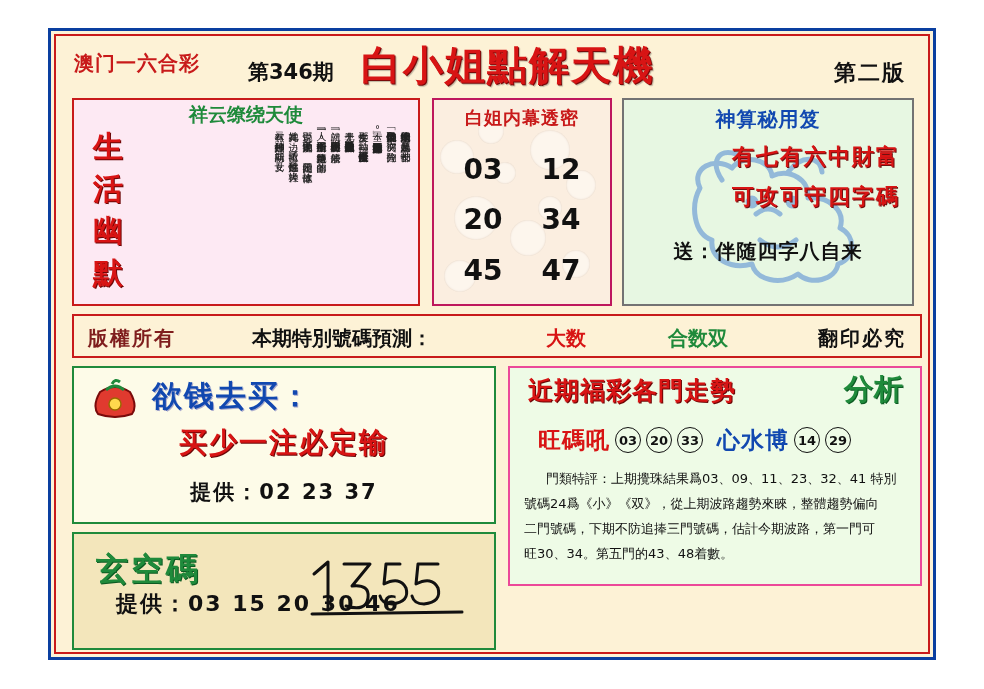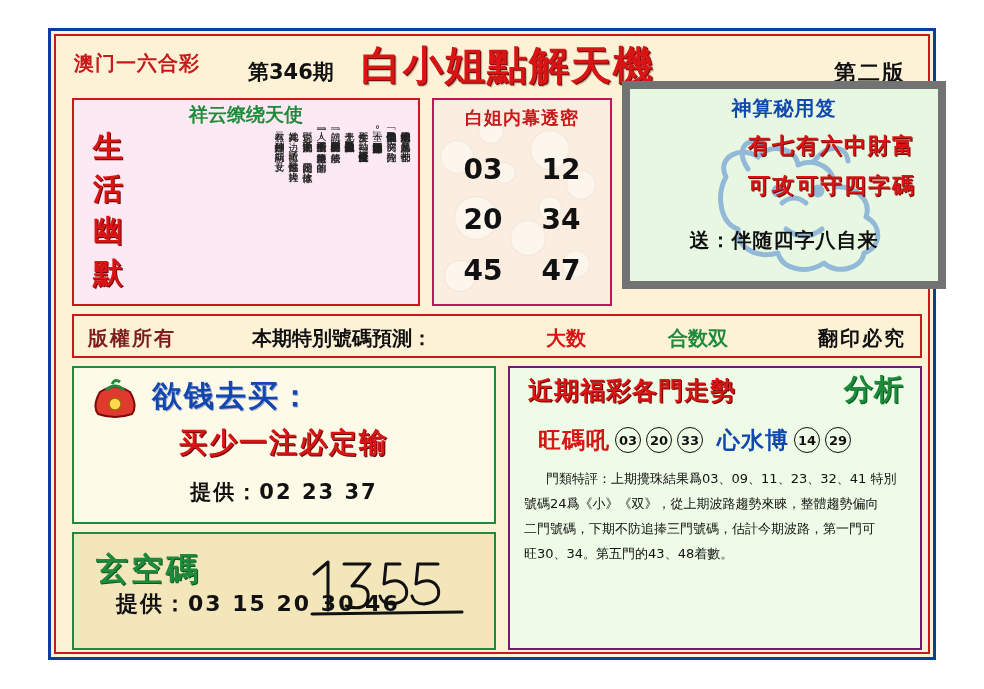--- a/index.html
+++ b/index.html
@@ -111,23 +111,23 @@
     position:absolute;left:10px;top:44px;right:10px;bottom:8px;
     display:grid;grid-template-columns:1fr 1fr;grid-template-rows:1fr 1fr 1fr;
   }
   .inside-num{
     display:flex;align-items:center;justify-content:center;
     font-size:28px;font-weight:bold;color:#111;
     font-family:"DejaVu Sans", sans-serif;
   }
 
   .god-box{
-    left:566px;top:45px;width:324px;height:208px;
+    left:566px;top:62px;width:292px;height:208px;
     background:#e7f7e2;
-    border:8px solid #737373;
+    border:2px solid #737373;
     overflow:hidden;
   }
   .ox{
     position:absolute;right:2px;top:28px;width:250px;height:175px;
     opacity:.45;
   }
   .god-title{
     position:absolute;left:0;top:6px;width:100%;text-align:center;
     font-size:20px;font-weight:bold;color:#1148b0;
     font-family:"DejaVu Sans", sans-serif;letter-spacing:1px;
@@ -209,23 +209,23 @@
     font-size:22px;font-weight:bold;color:#111;
     font-family:"DejaVu Sans", sans-serif;letter-spacing:2px;margin-left:20px;
   }
   .scribble{
     position:absolute;left:230px;top:18px;width:180px;height:72px;
     pointer-events:none;
   }
 
   
   .trend-box{
-    left:452px;top:330px;width:414px;height:284px;
+    left:452px;top:330px;width:414px;height:220px;
     background:#eefbe6;
-    border:2px solid #701a75;
+    border:2px solid #ec4899;
   }
   .trend-head{
     position:absolute;left:0;top:6px;width:100%;height:34px;
   }
   .trend-t1{
     position:absolute;left:18px;top:0;
     font-size:25px;font-weight:bold;color:#d81414;
     font-family:"DejaVu Sans", sans-serif;letter-spacing:1px;
     text-shadow:1px 1px 0 #6a0606;
   }

